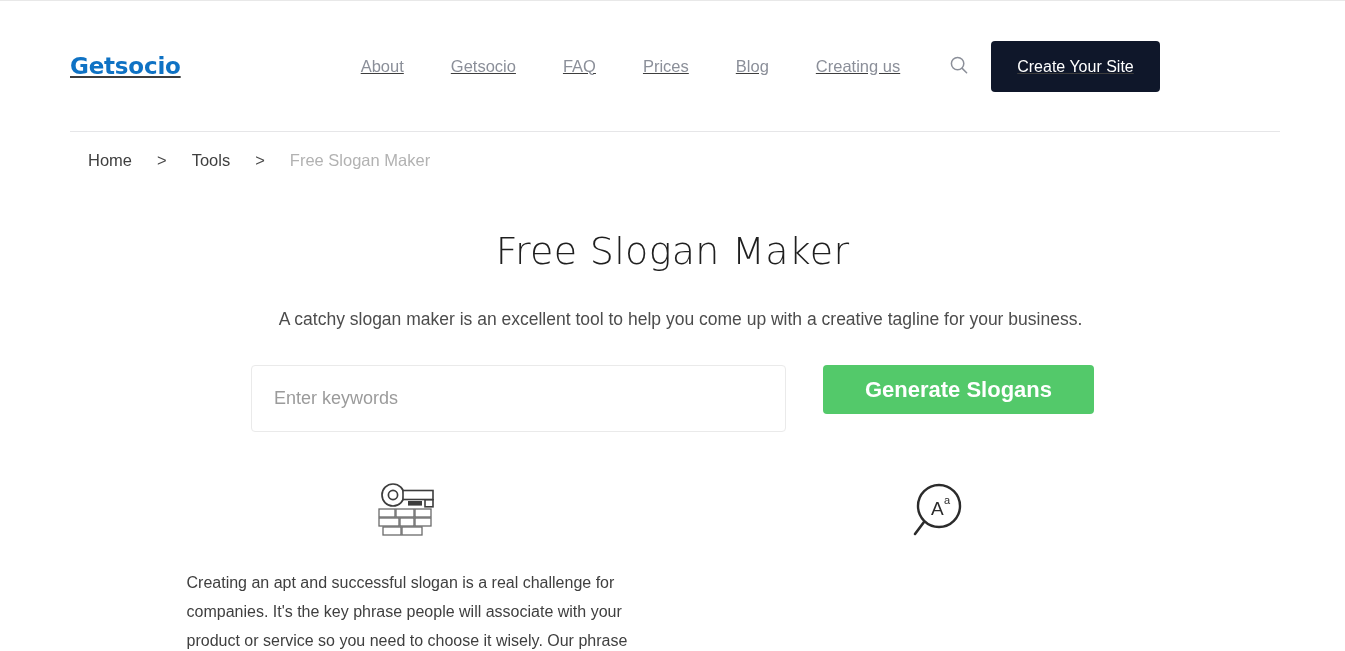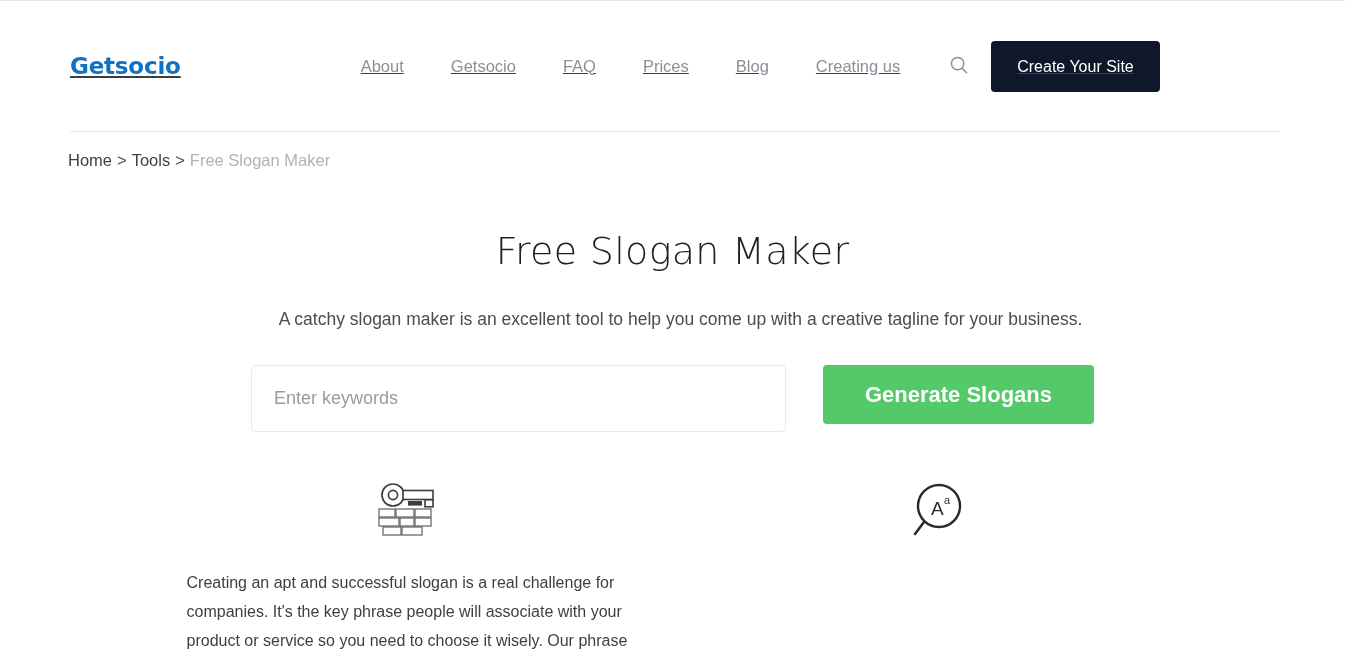--- a/index.html
+++ b/index.html
@@ -80,26 +80,26 @@
     padding: 0 26px;
     height: 51px;
     line-height: 51px;
     cursor: pointer;
     white-space: nowrap;
     font-family: "Liberation Sans", sans-serif;
   }
 
   
   .breadcrumb {
-    padding: 19px 70px 0 68px;
+    padding: 19px 70px 0 88px;
     font-size: 16.5px;
     color: #4a4a4a;
     display: flex;
     align-items: baseline;
-    gap: 5px;
+    gap: 25px;
     white-space: nowrap;
   }
   .breadcrumb a {
     color: #3f3f3f;
     text-decoration: none;
   }
   .breadcrumb .sep { color: #4a4a4a; }
   .breadcrumb .current { color: #b2b2b2; }
 
   
@@ -138,21 +138,21 @@
     padding: 0 22px;
     font-size: 18px;
     font-family: "Liberation Sans", sans-serif;
     color: #4a4a4a;
     outline: none;
     background: #fff;
   }
   .kw-input::placeholder { color: #9b9b9b; }
   .generate-button {
     width: 271px;
-    height: 59px;
+    height: 49px;
     background: #53c96a;
     color: #ffffff;
     font-size: 22px;
     font-weight: bold;
     border: none;
     border-radius: 4px;
     cursor: pointer;
     font-family: "Liberation Sans", sans-serif;
   }
 

